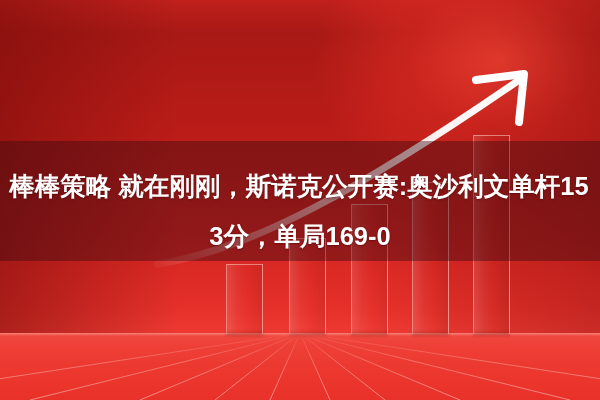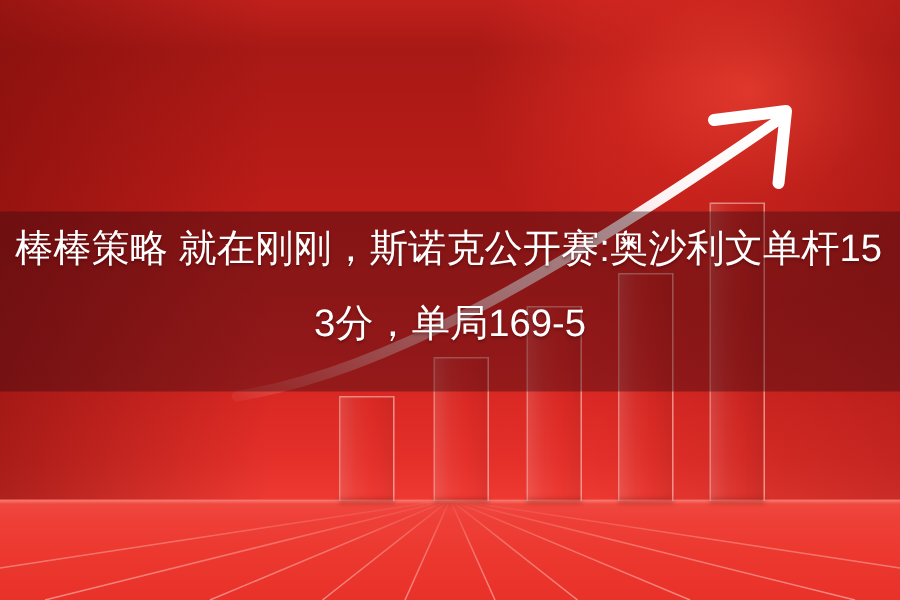--- a/index.html
+++ b/index.html
@@ -112,24 +112,24 @@
   }
   .headline {
     position: absolute;
     left: 0;
     top: 141px;
     width: 600px;
     height: 120px;
     display: flex;
     flex-direction: column;
     align-items: center;
-    justify-content: flex-start;
+    justify-content: flex-end;
     color: #ffffff;
     font-size: 25.5px;
-    font-weight: normal;
+    font-weight: bold;
     line-height: 50px;
     letter-spacing: 0px;
     text-align: center;
     white-space: nowrap;
     text-shadow: 0 1px 2px rgba(60,0,0,0.45);
   }
   .headline .line1 { margin-left: -2px; }
   .headline .line2 { }
 </style>
 </head>
@@ -208,16 +208,16 @@
       </defs>
       <path d="M158,264 C 250,250 360,190 522,78" stroke="url(#arrowFade)" stroke-width="7" stroke-linecap="round" fill="none"></path>
       <path d="M476,80 L524,74 L519,122" stroke="#ffffff" stroke-width="8" stroke-linecap="round" stroke-linejoin="round" fill="none"></path>
     </svg>
   </div>
 
   <div class="text-band"></div>
 
   <div class="headline">
     <div class="line1">棒棒策略 就在刚刚，斯诺克公开赛:奥沙利文单杆15</div>
-    <div class="line2">3分，单局169-5</div>
+    <div class="line2">3分，单局169-0</div>
   </div>
 
 </div>
 
 </body></html>

